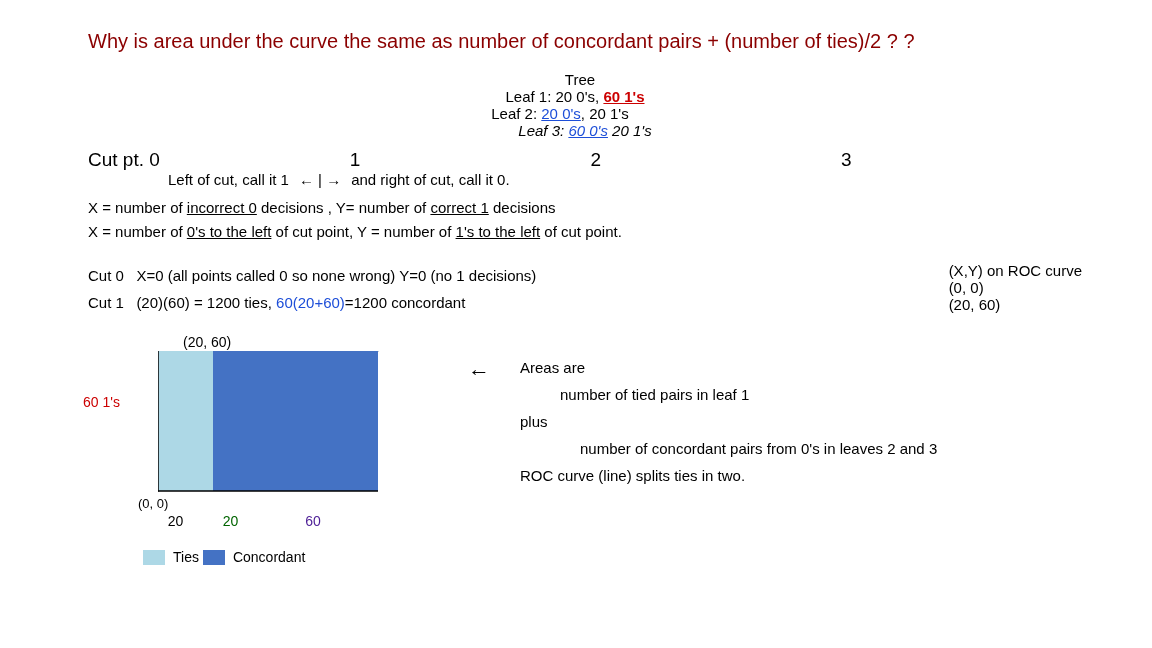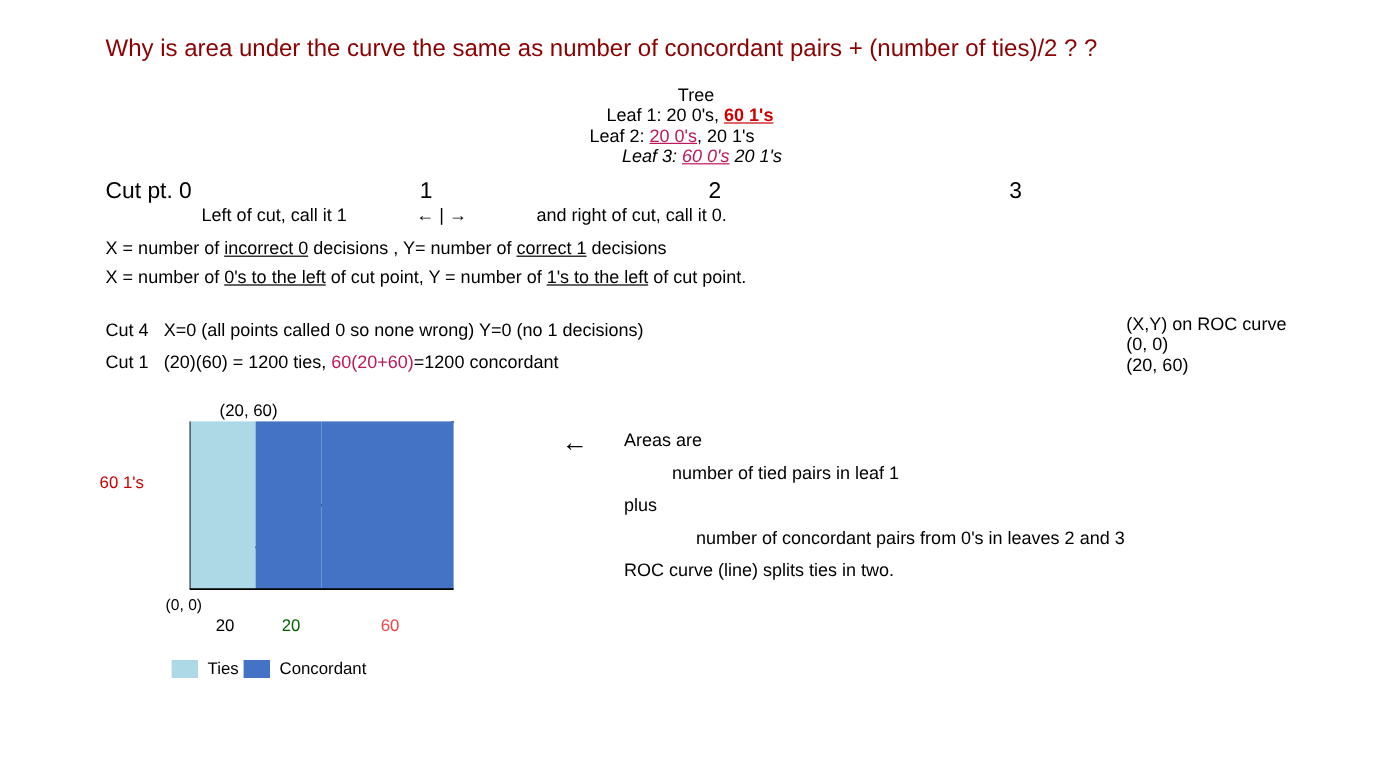--- a/index.html
+++ b/index.html
@@ -30,36 +30,35 @@
       align-items: center;
       gap: 0px;
       margin-bottom: 4px;
       flex-direction: column;
     }
     .tree-label {
       font-size: 15px;
       margin-right: 10px;
     }
     .red { color: #cc0000; }
-    .dark-green { color: #be185d; }
+    .dark-green { color: #1d4ed8; }
     .underline { text-decoration: underline; }
     .bold { font-weight: bold; }
 
     .cut-section {
       margin-top: 10px;
       margin-bottom: 8px;
     }
 
     .left-right-line {
       display: flex;
       align-items: flex-start;
       font-size: 15px;
       margin-bottom: 4px;
       padding-left: 80px;
-      gap: 48px;
     }
     .arrow-text {
       margin: 0 10px;
       color: #000;
     }
 
     .decision-lines {
       font-size: 15px;
       line-height: 1.6;
       margin-bottom: 18px;
@@ -153,29 +152,29 @@
     <div>
       X = number of <span class="underline">incorrect 0</span> decisions , Y= number of <span class="underline">correct 1</span> decisions
     </div>
     <div>
       X = number of <span class="underline">0's to the left</span> of cut point, Y = number of <span class="underline">1's to the left</span> of cut point.
     </div>
   </div>
 
   <div class="roc-section-wrapper" style="position:relative;">
 
-    <div style="position:absolute; right:10px; top:0px; font-size:15px;">
+    <div style="position:absolute; right:0px; top:0px; font-size:15px;">
       <div>(X,Y) on ROC curve</div>
       <div>(0, 0)</div>
       <div>(20, 60)</div>
     </div>
 
     <div class="cut-info-lines">
       <div>
-        <span>Cut 4</span>&nbsp;&nbsp;
+        <span>Cut 0</span>&nbsp;&nbsp;
         <span>X=0 (all points called 0 so none wrong) Y=0  (no 1 decisions)</span>
       </div>
       <div>
         <span>Cut 1</span>&nbsp;&nbsp;
         <span>(20)(60) = 1200 ties, </span><span class="dark-green">60(20+60)</span><span>=1200 concordant</span>
       </div>
     </div>
 
     <div style="display:flex; align-items:flex-start; margin-top:0px;">
 
@@ -196,24 +195,24 @@
             <rect x="55" y="0" width="55" height="140" fill="#4472C4"></rect>
 
             <rect x="110" y="0" width="110" height="140" fill="#4472C4"></rect>
 
             <line x1="0" y1="140" x2="220" y2="140" stroke="#000" stroke-width="1.5"></line>
             <line x1="0" y1="0" x2="0" y2="140" stroke="#000" stroke-width="1.5"></line>
           </svg>
 
           <div style="position:absolute; bottom: 8px; left: 10px; font-size:13px;">(0, 0)</div>
 
-          <div style="position:absolute; bottom: -10px; left: 32px; display:flex; font-size:14px;">
+          <div style="position:absolute; bottom: -10px; left: 20px; display:flex; font-size:14px;">
             <div style="width:55px; text-align:center;">20</div>
             <div style="width:55px; text-align:center; color:#006400;">20</div>
-            <div style="width:110px; text-align:center; color:#ef4444;">60</div>
+            <div style="width:110px; text-align:center; color:#4c1d95;">60</div>
           </div>
         </div>
 
         <div class="legend" style="margin-top: 30px;">
           <div class="legend-item">
             <div class="legend-box" style="background:#add8e6;"></div>
             <span>Ties</span>
           </div>
           <div class="legend-item">
             <div class="legend-box" style="background:#4472C4;"></div>

